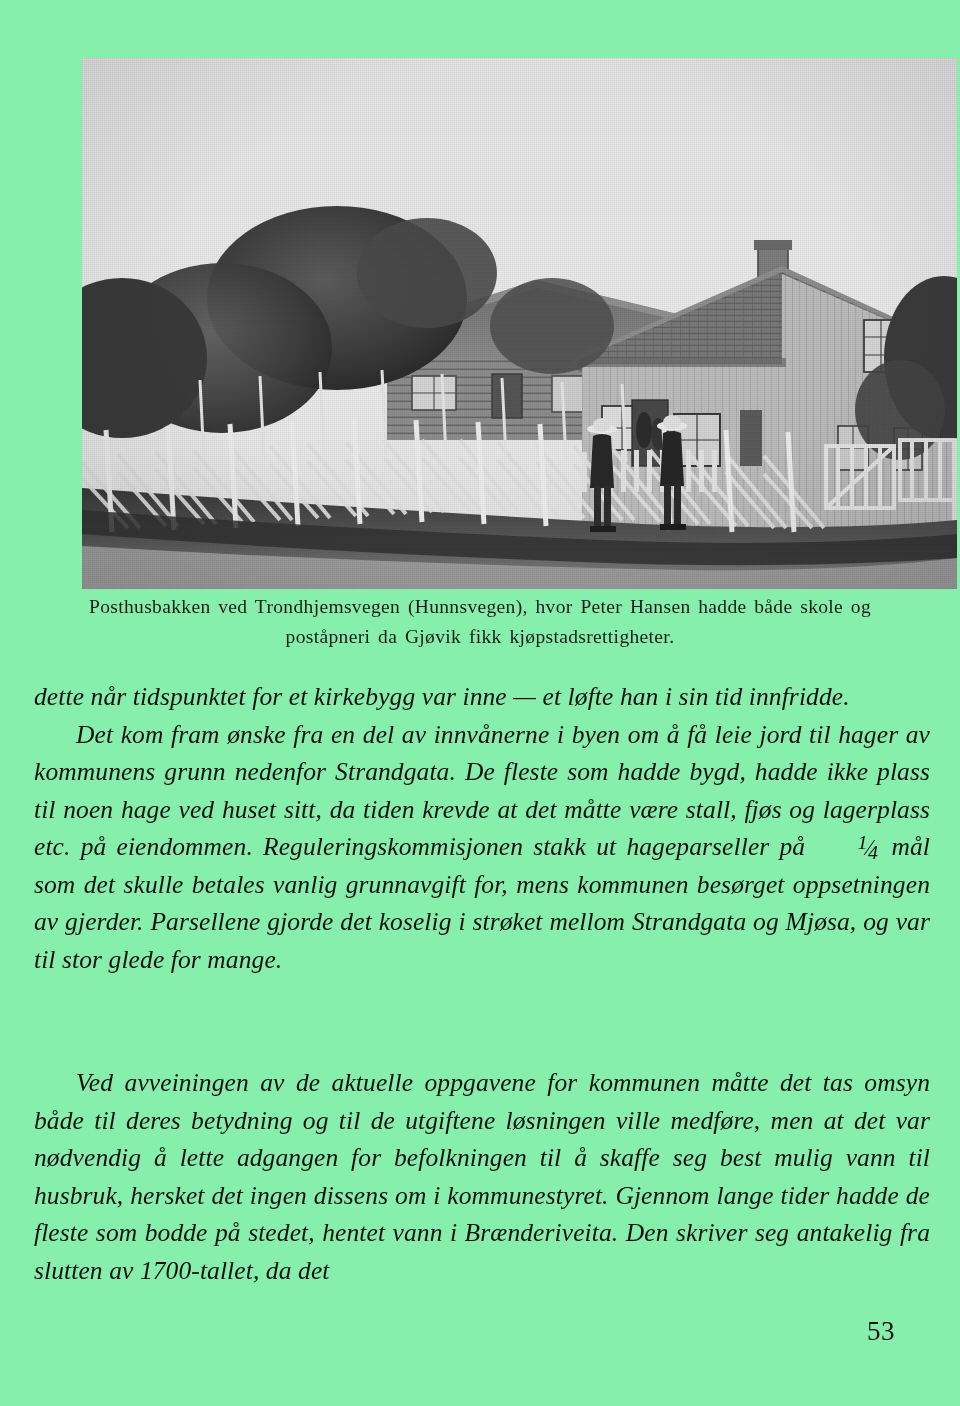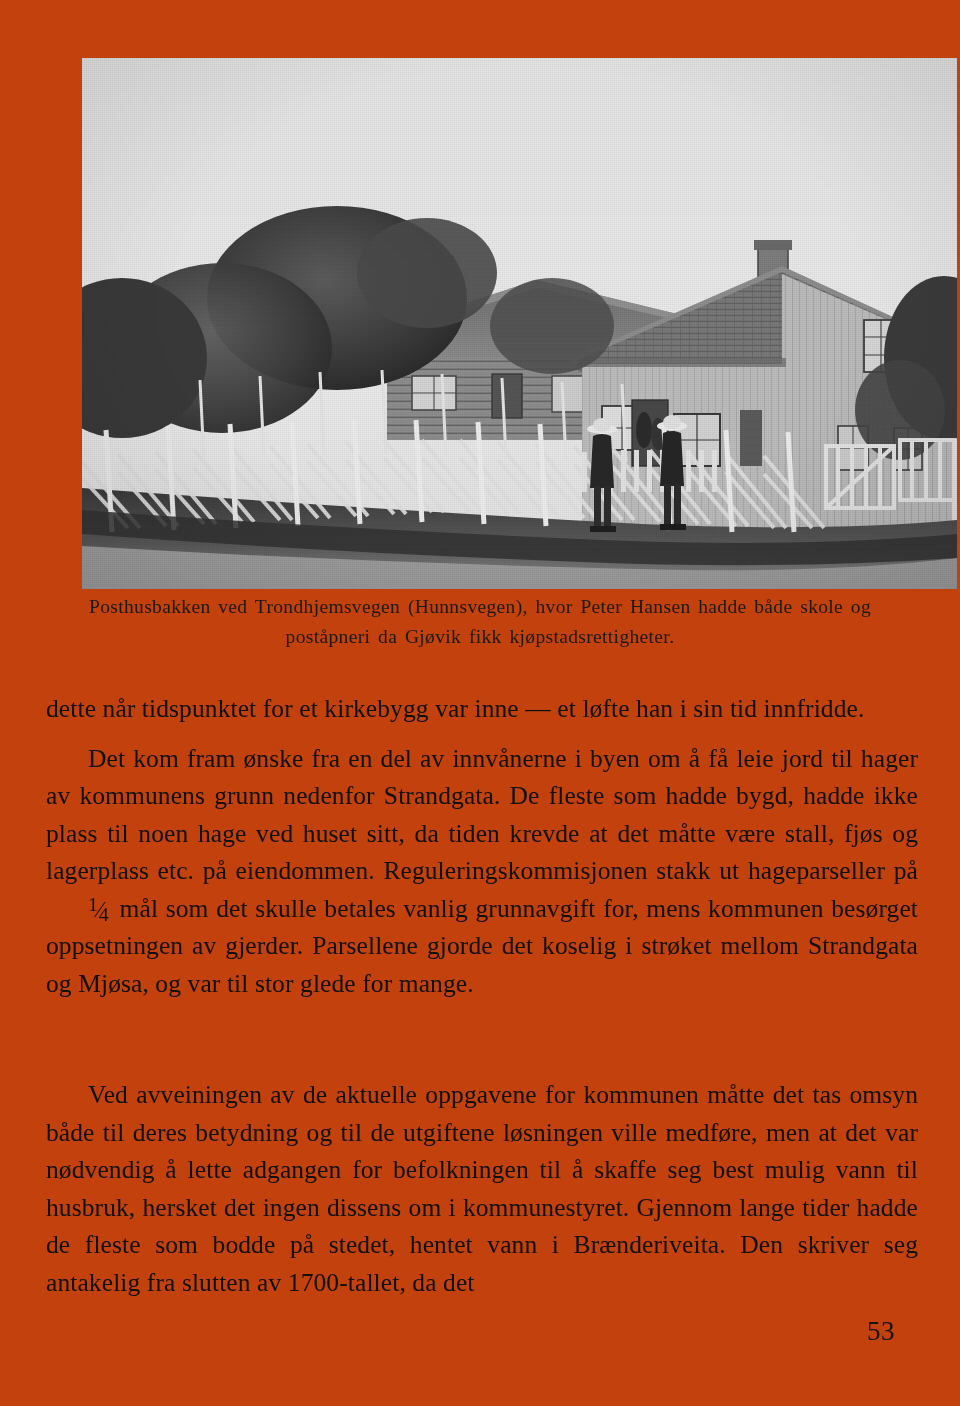--- a/index.html
+++ b/index.html
@@ -4,21 +4,21 @@
 <style>
   html, body {
     margin: 0;
     padding: 0;
     background: #ffffff;
   }
   .page {
     position: relative;
     width: 960px;
     height: 1406px;
-    background: #c2410c;
+    background: #86efac;
     font-family: "Liberation Serif", "DejaVu Serif", serif;
     color: #111111;
     overflow: hidden;
   }
 
   
   .photo-figure {
     position: absolute;
     left: 42px;
     top: 42px;
@@ -66,27 +66,28 @@
   }
 
   
   .body-col {
     position: absolute;
     left: 34px;
     top: 678px;
     width: 896px;
   }
   p.para {
-    margin: 12px;
+    margin: 0;
     font-size: 25.5px;
     line-height: 37.5px;
     text-align: justify;
     text-justify: inter-word;
     color: #101010;
     letter-spacing: .1px;
+    font-style: italic;
   }
   p.indent { text-indent: 42px; }
 
   .frac {
     display: inline-block;
     position: relative;
     font-size: .78em;
     line-height: 1;
     vertical-align: baseline;
     white-space: nowrap;

